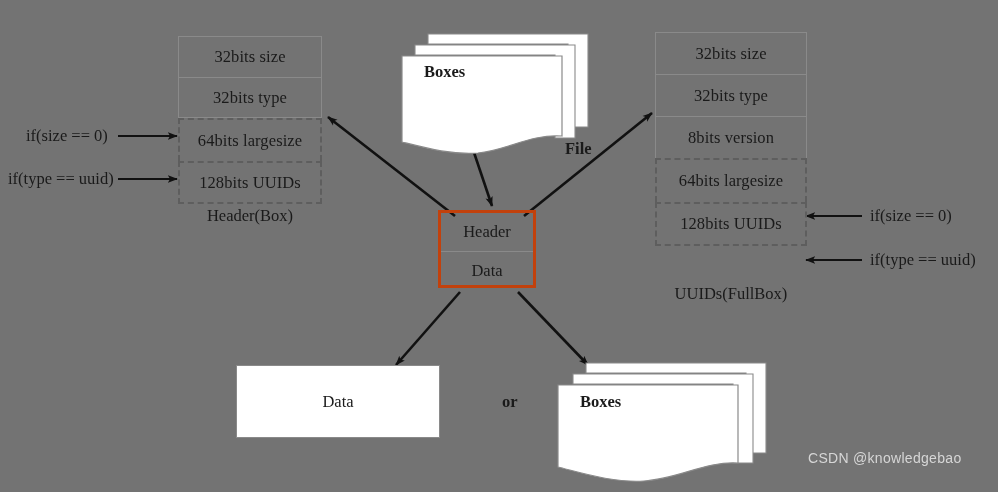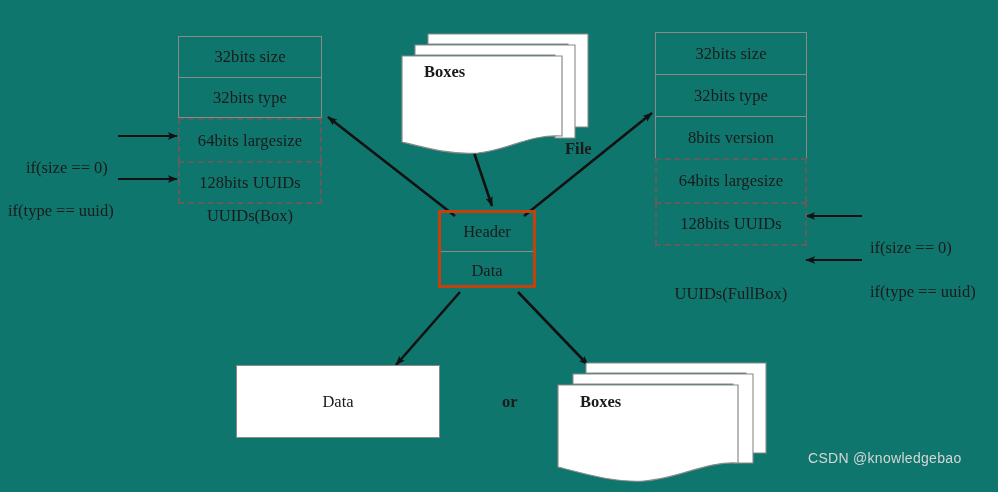--- a/index.html
+++ b/index.html
@@ -5,21 +5,21 @@
 <style>
   html, body {
     margin: 0;
     padding: 0;
     background: #ffffff;
   }
   #canvas {
     position: relative;
     width: 998px;
     height: 492px;
-    background: #0f766e;
+    background: #737373;
     font-family: "Liberation Serif", "DejaVu Serif", serif;
     overflow: hidden;
   }
   #edges {
     position: absolute;
     left: 0; top: 0;
     width: 998px; height: 492px;
     pointer-events: none;
   }
 
@@ -83,21 +83,20 @@
     position: absolute;
     font-size: 16.5px;
     color: #1a1a1a;
     white-space: nowrap;
   }
   .cond-label {
     position: absolute;
     font-size: 16.5px;
     color: #1a1a1a;
     white-space: nowrap;
-    margin-top: 32px;
   }
 
   
   .data-rect {
     position: absolute;
     box-sizing: border-box;
     border: 1px solid #8a8a8a;
     display: flex;
     align-items: center;
     justify-content: center;
@@ -168,21 +167,21 @@
     <div class="field-row solid last-solid" style="height:41px;">
       <span>32bits type</span>
     </div>
     <div class="field-row dashed" style="height:43px;">
       <span>64bits largesize</span>
     </div>
     <div class="field-row dashed last-dashed" style="height:43px;">
       <span>128bits UUIDs</span>
     </div>
   </div>
-  <div class="stack-caption" style="left:178px; top:206px; width:144px;">UUIDs(Box)</div>
+  <div class="stack-caption" style="left:178px; top:206px; width:144px;">Header(Box)</div>
 
   <div class="cond-label" style="left:26px; top:126px;">if(size == 0)</div>
   <div class="cond-label" style="left:8px; top:169px;">if(type == uuid)</div>
 
   <div class="field-stack" style="left:655px; top:32px; width:152px;">
     <div class="field-row solid" style="height:42px;">
       <span>32bits size</span>
     </div>
     <div class="field-row solid" style="height:42px;">
       <span>32bits type</span>

